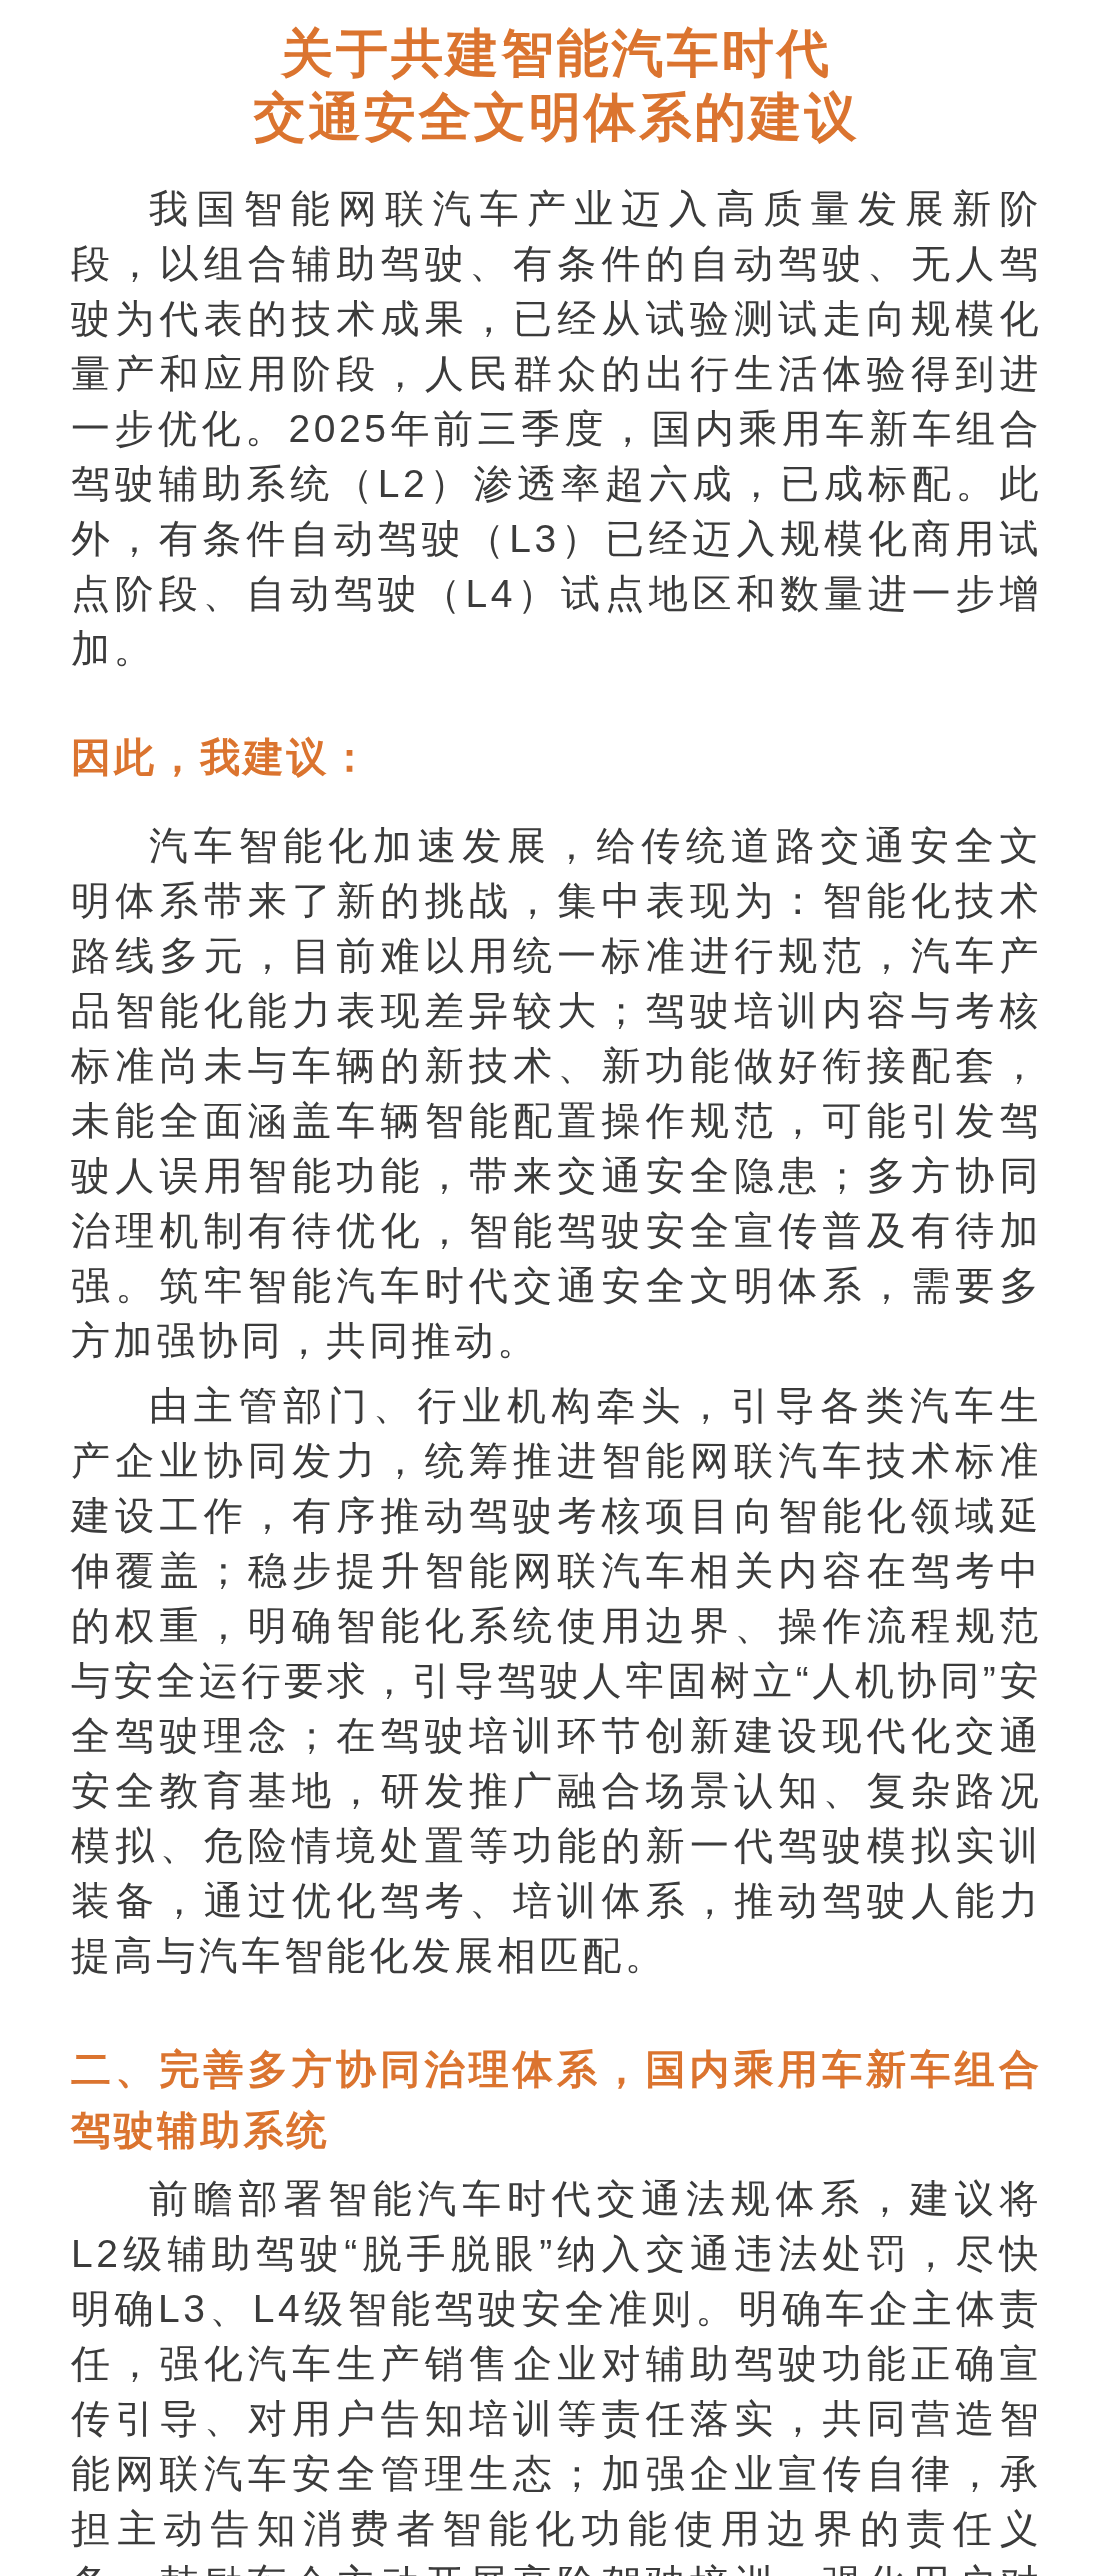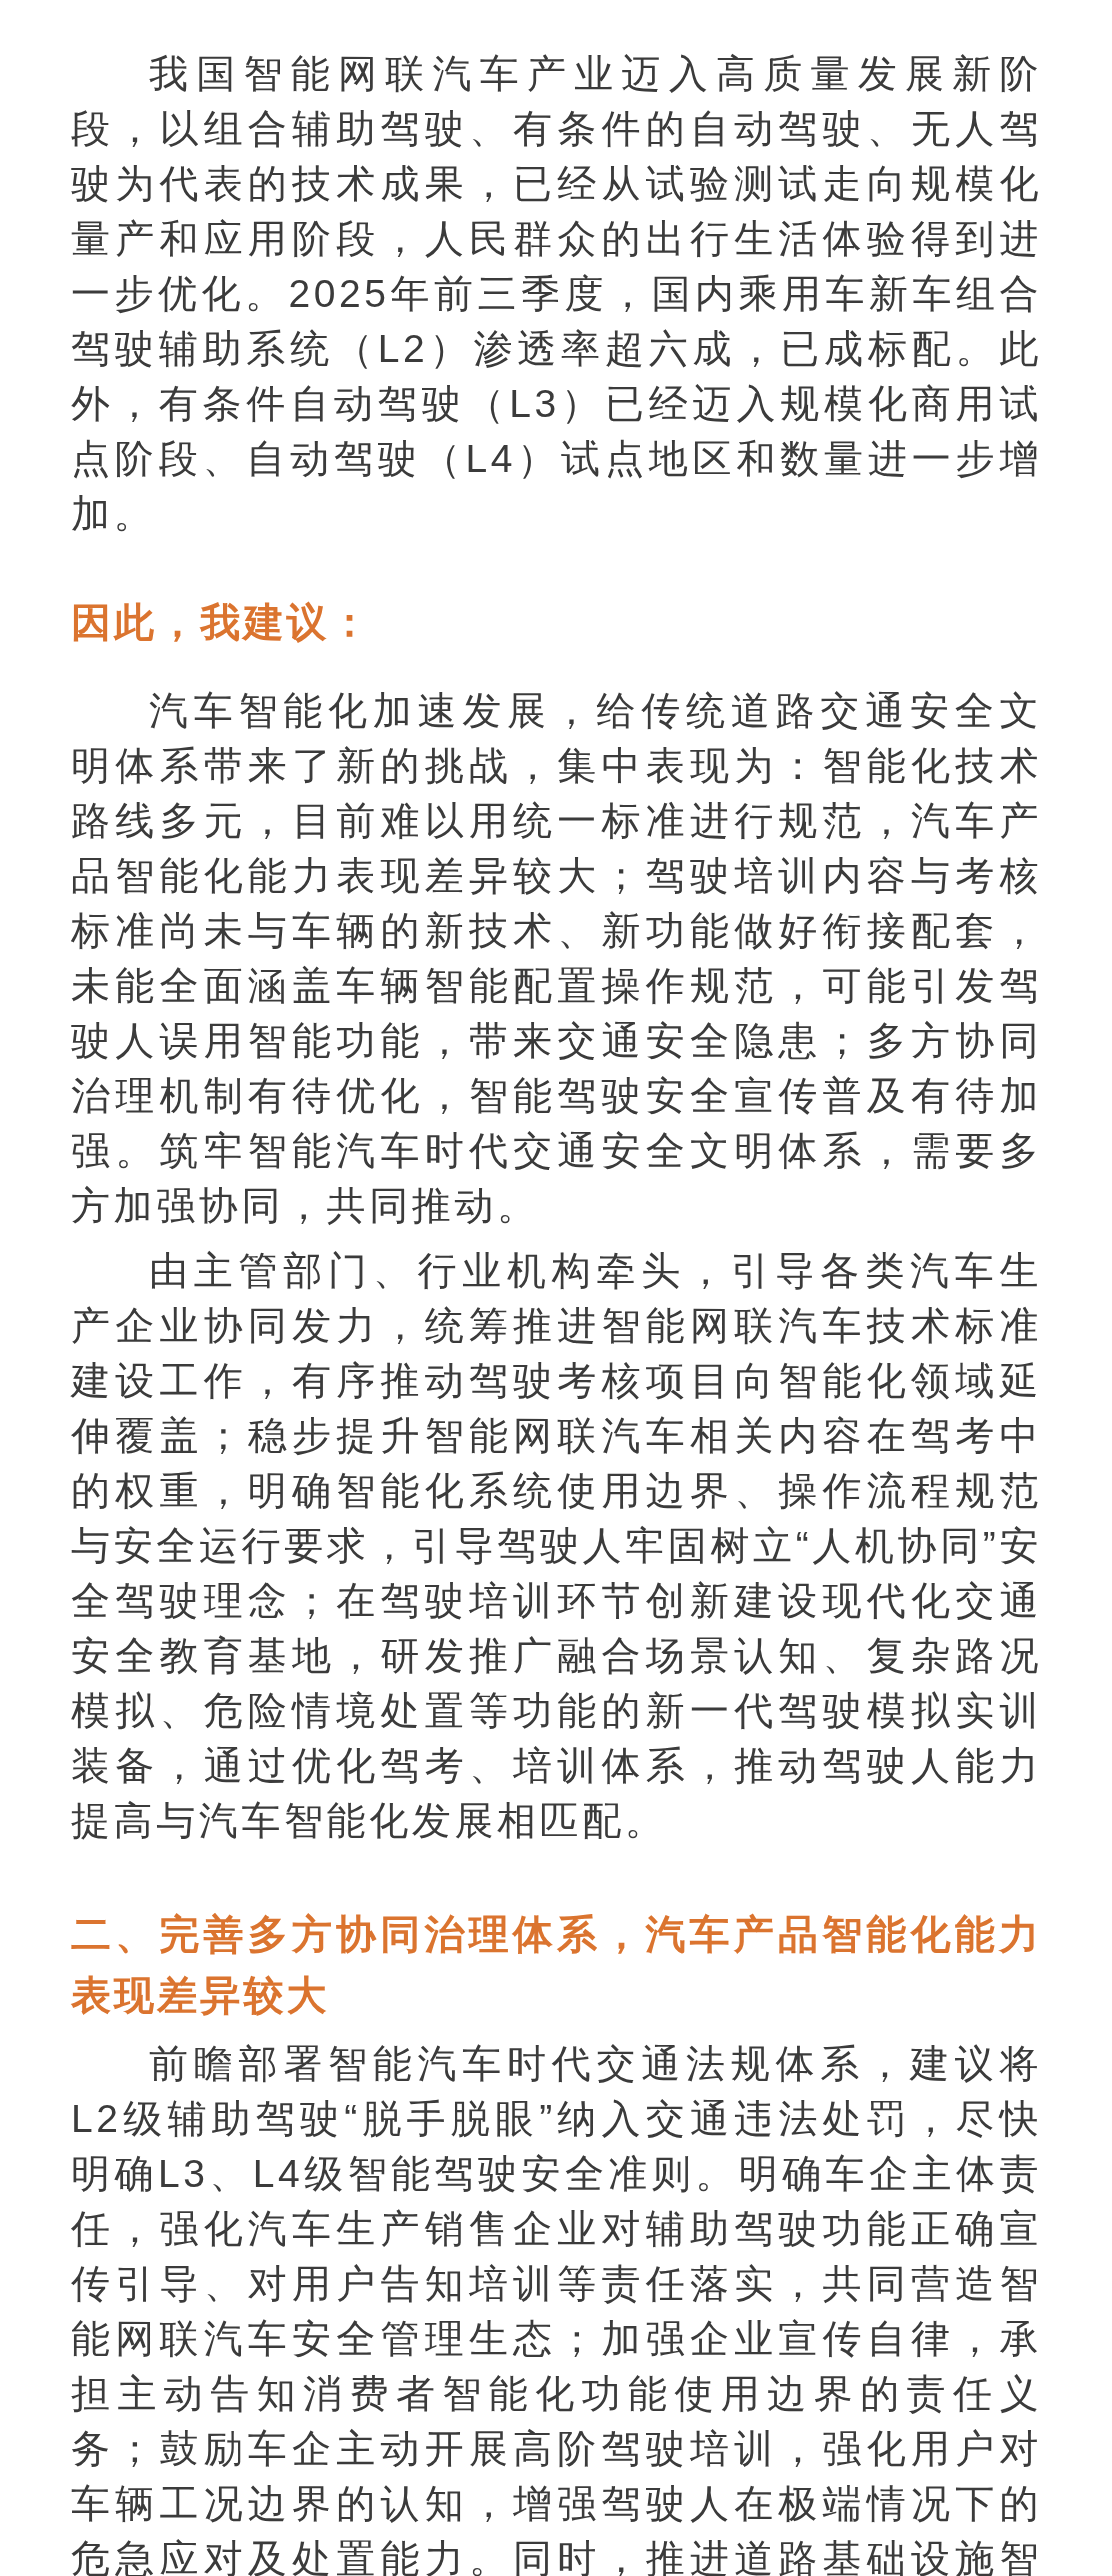--- a/index.html
+++ b/index.html
@@ -69,32 +69,36 @@
   .section-body {
     margin-top: 10px;
   }
 </style>
 </head>
 <body>
 
 <div class="page">
   <div class="content">
 
+    <h1 class="doc-title">
+      <span>关于共建智能汽车时代</span><br>
+      <span>交通安全文明体系的建议</span>
+    </h1>
 
     <p class="body-text para-1">我国智能网联汽车产业迈入高质量发展新阶段，以组合辅助驾驶、有条件的自动驾驶、无人驾驶为代表的技术成果，已经从试验测试走向规模化量产和应用阶段，人民群众的出行生活体验得到进一步优化。2025年前三季度，国内乘用车新车组合驾驶辅助系统（L2）渗透率超六成，已成标配。此外，有条件自动驾驶（L3）已经迈入规模化商用试点阶段、自动驾驶（L4）试点地区和数量进一步增加。</p>
 
     <p class="body-text lead-in">因此，我建议：</p>
 
     <p class="body-text para-2">汽车智能化加速发展，给传统道路交通安全文明体系带来了新的挑战，集中表现为：智能化技术路线多元，目前难以用统一标准进行规范，汽车产品智能化能力表现差异较大；驾驶培训内容与考核标准尚未与车辆的新技术、新功能做好衔接配套，未能全面涵盖车辆智能配置操作规范，可能引发驾驶人误用智能功能，带来交通安全隐患；多方协同治理机制有待优化，智能驾驶安全宣传普及有待加强。筑牢智能汽车时代交通安全文明体系，需要多方加强协同，共同推动。</p>
 
     <div class="section">
       <p class="body-text section-body">由主管部门、行业机构牵头，引导各类汽车生产企业协同发力，统筹推进智能网联汽车技术标准建设工作，有序推动驾驶考核项目向智能化领域延伸覆盖；稳步提升智能网联汽车相关内容在驾考中的权重，明确智能化系统使用边界、操作流程规范与安全运行要求，引导驾驶人牢固树立“人机协同”安全驾驶理念；在驾驶培训环节创新建设现代化交通安全教育基地，研发推广融合场景认知、复杂路况模拟、危险情境处置等功能的新一代驾驶模拟实训装备，通过优化驾考、培训体系，推动驾驶人能力提高与汽车智能化发展相匹配。</p>
     </div>
 
     <div class="section">
-      <h2 class="section-heading">二、完善多方协同治理体系，汽车产品智能化能力表现差异较大</h2>
+      <h2 class="section-heading">二、完善多方协同治理体系，国内乘用车新车组合驾驶辅助系统</h2>
       <p class="body-text section-body">前瞻部署智能汽车时代交通法规体系，建议将L2级辅助驾驶“脱手脱眼”纳入交通违法处罚，尽快明确L3、L4级智能驾驶安全准则。明确车企主体责任，强化汽车生产销售企业对辅助驾驶功能正确宣传引导、对用户告知培训等责任落实，共同营造智能网联汽车安全管理生态；加强企业宣传自律，承担主动告知消费者智能化功能使用边界的责任义务；鼓励车企主动开展高阶驾驶培训，强化用户对车辆工况边界的认知，增强驾驶人在极端情况下的危急应对及处置能力。同时，推进道路基础设施智能化适配，提升通行安全与效率。</p>
     </div>
 
   </div>
 
 </div>
 
 
 </body></html>

